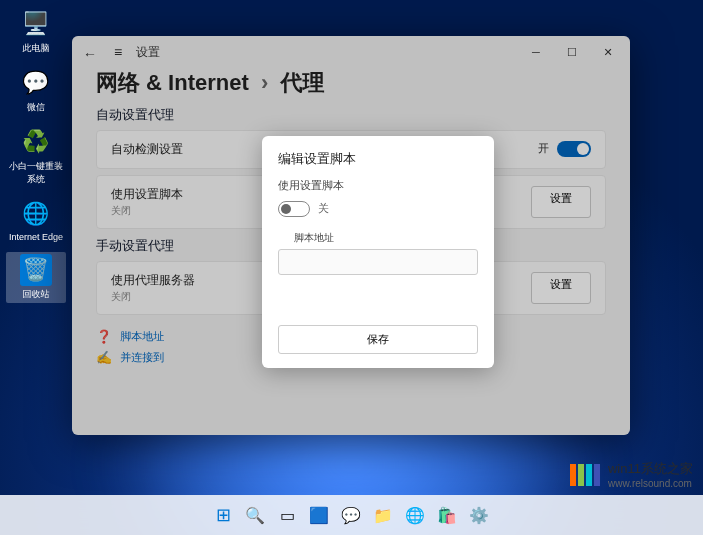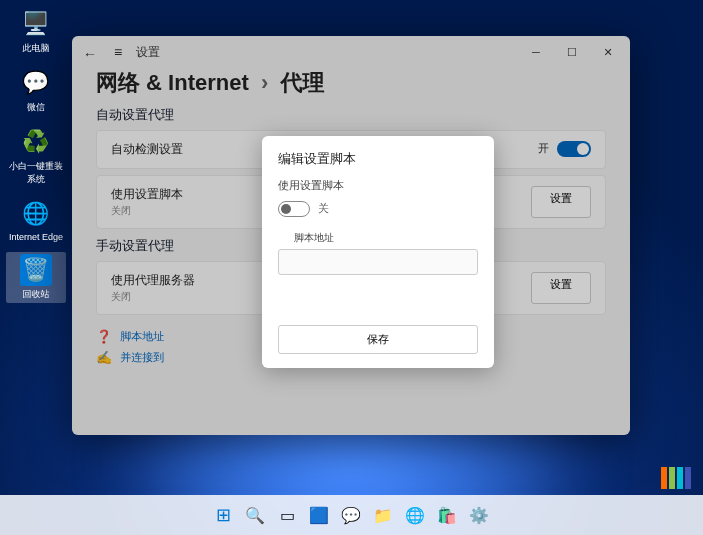--- a/index.html
+++ b/index.html
@@ -154,20 +154,24 @@
   </div>
 </div>
 
 <div class="watermark">
   <div class="wm-logo">
     <div class="wm-bar" style="background:#ff6a00"></div>
     <div class="wm-bar" style="background:#8bc34a"></div>
     <div class="wm-bar" style="background:#00bcd4"></div>
     <div class="wm-bar" style="background:#3f51b5"></div>
   </div>
+  <div>
+    <div class="wm-text">win11系统之家</div>
+    <div class="wm-url">www.relsound.com</div>
+  </div>
 </div>
 
 <div class="taskbar">
   <div class="tb-icon start">⊞</div>
   <div class="tb-icon">🔍</div>
   <div class="tb-icon">▭</div>
   <div class="tb-icon">🟦</div>
   <div class="tb-icon">💬</div>
   <div class="tb-icon">📁</div>
   <div class="tb-icon">🌐</div>

